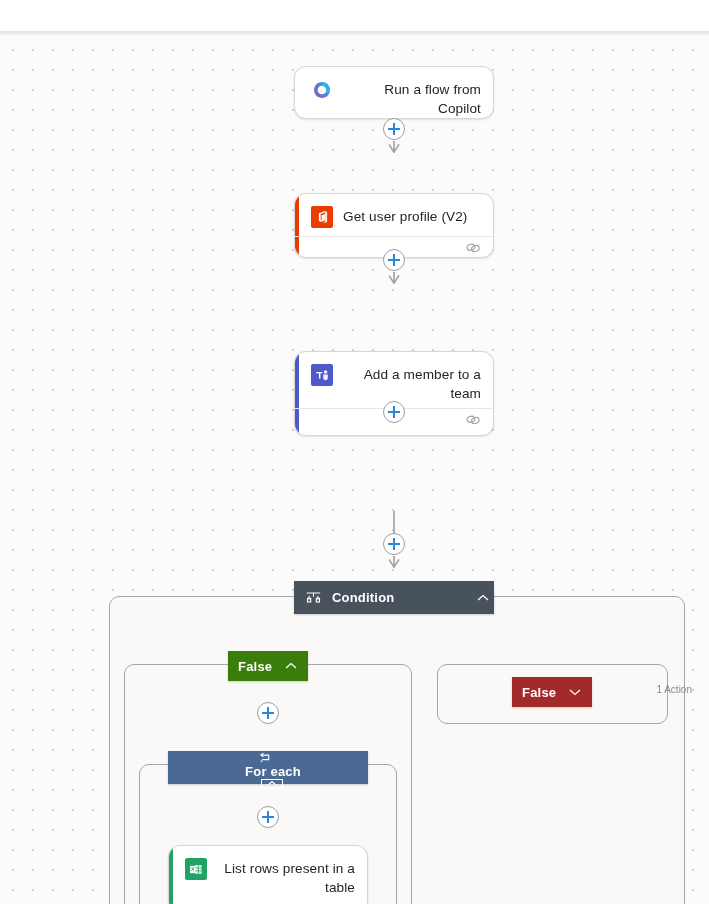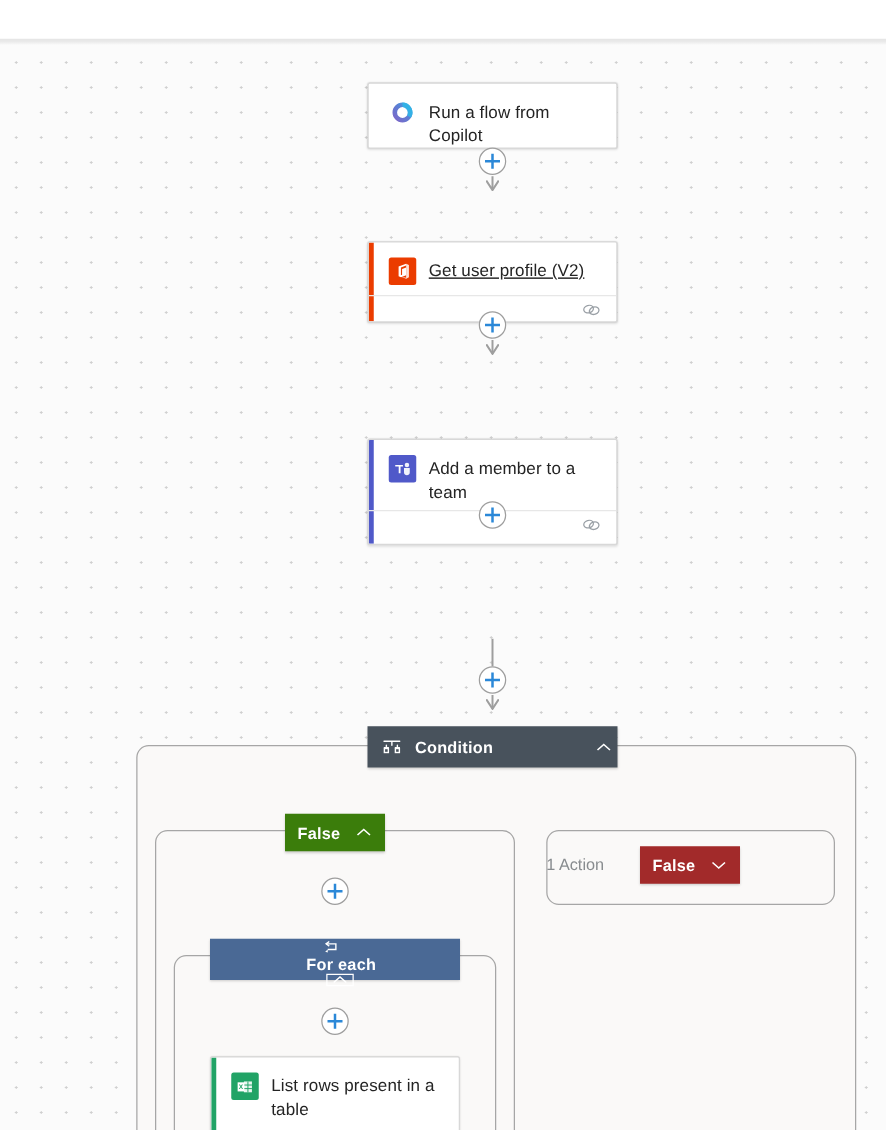--- a/index.html
+++ b/index.html
@@ -34,23 +34,24 @@
 
   
   .scope{
     position:absolute;background:#faf9f8;border:1.6px solid #a6a6a6;
     border-radius:10px;box-sizing:border-box;
   }
 
   
   .card{
     position:absolute;background:#ffffff;border:1px solid #d8d8d8;
-    box-sizing:border-box;border-radius:2px;
+    box-sizing:border-box;border-radius:12px;
     box-shadow:0 1px 2px rgba(0,0,0,.10), 0 0 1px rgba(0,0,0,.08);
     overflow:hidden;
+    text-align:right;
   }
   .card .accent{position:absolute;left:0;top:0;bottom:0;width:4px;}
   .card .head{display:flex;align-items:flex-start;gap:10px;padding:12px 12px 10px 16px;}
   .card .title{
     font-size:13.6px;line-height:19px;color:#242424;letter-spacing:.1px;
     padding-top:1px;
   }
   .card .foot{
     border-top:1px solid #e7e7e7;height:26px;position:relative;
   }
@@ -72,21 +73,21 @@
   .chip.green{background:#3b7d0b;}
   .chip.red{background:#a22a2a;}
   .chip.blue{background:#4a6995;}
 
   .btnfocus{
     border:1.6px solid #ffffff;box-sizing:border-box;
     width:22px;height:30px;display:flex;align-items:center;justify-content:center;
   }
 
   .subcount{
-    position:absolute;font-size:13px;color:#888c8f;text-align:left;
+    position:absolute;font-size:10px;color:#888c8f;text-align:right;padding-left:24px;
   }
 
   
   .plus{
     position:absolute;width:22px;height:22px;border-radius:50%;
     background:#fff;border:1.2px solid #9e9e9e;box-sizing:border-box;
   }
   .plus:before,.plus:after{
     content:"";position:absolute;background:#2b88d8;
   }
@@ -157,21 +158,21 @@
                      M12 6.8a5.2 5.2 0 100 10.4 5.2 5.2 0 000-10.4z" fill="url(#cpg)"></path>
             <path d="M12 2.4a9.6 9.6 0 018.1 14.7l-3.8-2.4A5.2 5.2 0 0012 6.8z" fill="#2fb6e8" opacity=".85"></path>
           </svg>
         </span>
         <span class="title">Run a flow from Copilot</span>
       </div>
     </div>
 
     <div class="plus" style="left:383px;top:85px;"></div>
 
-    <div class="card" style="left:294px;top:160px;width:200px;height:65px;text-decoration:underline;">
+    <div class="card" style="left:294px;top:160px;width:200px;height:65px;">
       <div class="accent" style="background:#eb3c00;"></div>
       <div class="head" style="padding-bottom:8px;">
         <span class="appicon" style="background:#eb3c00;">
           <svg width="13" height="14" viewBox="0 0 14 15">
             <path d="M9.6 1.1L3.1 3.5v8.3l2.1.8 4.4-1.6V4.3L6.1 5.5v5.1l-1 .35V4.2l4.5-1.7z" fill="#fff"></path>
             <path d="M9.6 1.1l2.4 1.1v10.5l-2.4 1.2-4.4-1.7 4.4 1V1.1z" fill="#fff" opacity=".85"></path>
           </svg>
         </span>
         <span class="title">Get user profile (V2)</span>
       </div>

